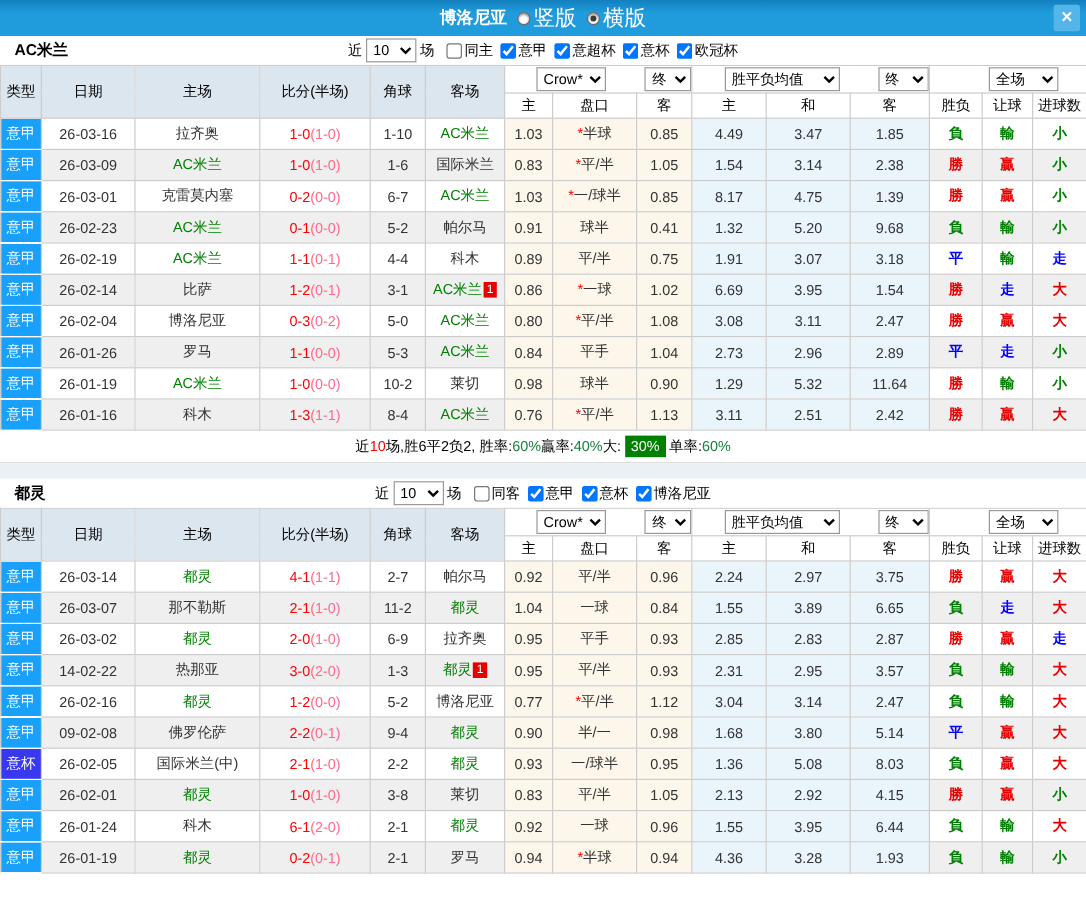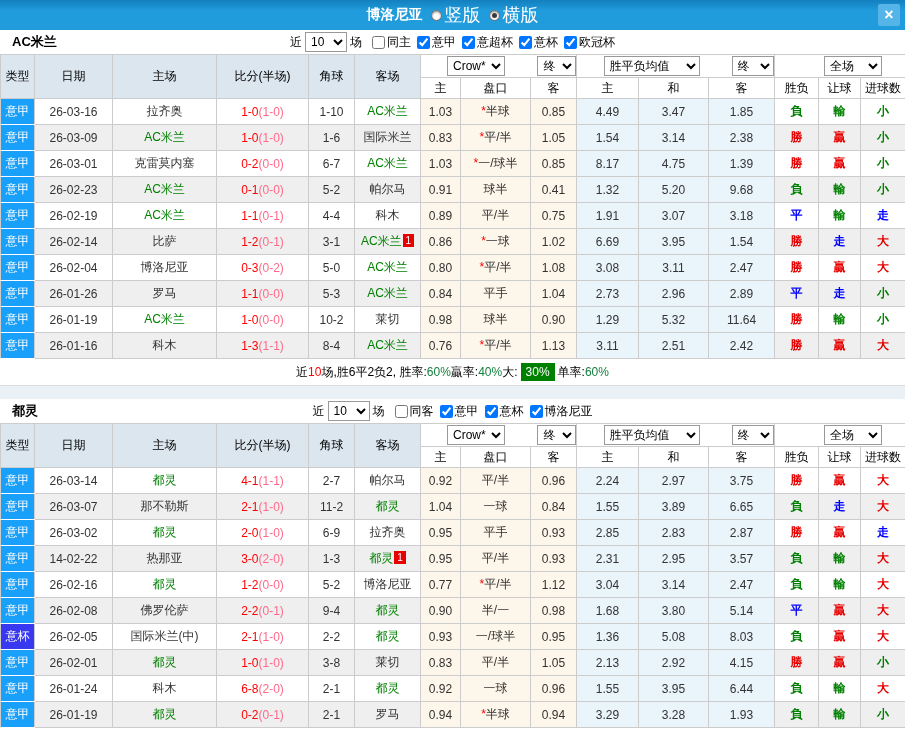--- a/index.html
+++ b/index.html
@@ -535,21 +535,21 @@
               <td class="odds">1.12</td>
               <td class="avg">3.04</td>
               <td class="avg">3.14</td>
               <td class="avg">2.47</td>
               <td class="base res-green">負</td>
               <td class="base res-green">輸</td>
               <td class="base res-red">大</td>
             </tr>
             <tr class="even">
               <td class="type type-league">意甲</td>
-              <td class="base">26-02-08</td>
+              <td class="base">09-02-08</td>
               <td class="base"><span>佛罗伦萨</span></td>
               <td class="base"><span class="score-main">2-2</span><span class="score-half">(0-1)</span></td>
               <td class="base">9-4</td>
               <td class="base"><span class="team-green">都灵</span></td>
               <td class="odds">0.90</td>
               <td class="odds">半/一</td>
               <td class="odds">0.98</td>
               <td class="avg">1.68</td>
               <td class="avg">3.80</td>
               <td class="avg">5.14</td>
@@ -588,21 +588,21 @@
               <td class="avg">2.92</td>
               <td class="avg">4.15</td>
               <td class="base res-red">勝</td>
               <td class="base res-red">贏</td>
               <td class="base res-green">小</td>
             </tr>
             <tr class="odd">
               <td class="type type-league">意甲</td>
               <td class="base">26-01-24</td>
               <td class="base"><span>科木</span></td>
-              <td class="base"><span class="score-main">6-8</span><span class="score-half">(2-0)</span></td>
+              <td class="base"><span class="score-main">6-1</span><span class="score-half">(2-0)</span></td>
               <td class="base">2-1</td>
               <td class="base"><span class="team-green">都灵</span></td>
               <td class="odds">0.92</td>
               <td class="odds">一球</td>
               <td class="odds">0.96</td>
               <td class="avg">1.55</td>
               <td class="avg">3.95</td>
               <td class="avg">6.44</td>
               <td class="base res-green">負</td>
               <td class="base res-green">輸</td>
@@ -611,21 +611,21 @@
             <tr class="even">
               <td class="type type-league">意甲</td>
               <td class="base">26-01-19</td>
               <td class="base"><span class="team-green">都灵</span></td>
               <td class="base"><span class="score-main">0-2</span><span class="score-half">(0-1)</span></td>
               <td class="base">2-1</td>
               <td class="base"><span>罗马</span></td>
               <td class="odds">0.94</td>
               <td class="odds"><span class="star">*</span><span>半球</span></td>
               <td class="odds">0.94</td>
-              <td class="avg">3.29</td>
+              <td class="avg">4.36</td>
               <td class="avg">3.28</td>
               <td class="avg">1.93</td>
               <td class="base res-green">負</td>
               <td class="base res-green">輸</td>
               <td class="base res-green">小</td>
             </tr>
           </tbody>
         </table>
       </div>
   </section>

